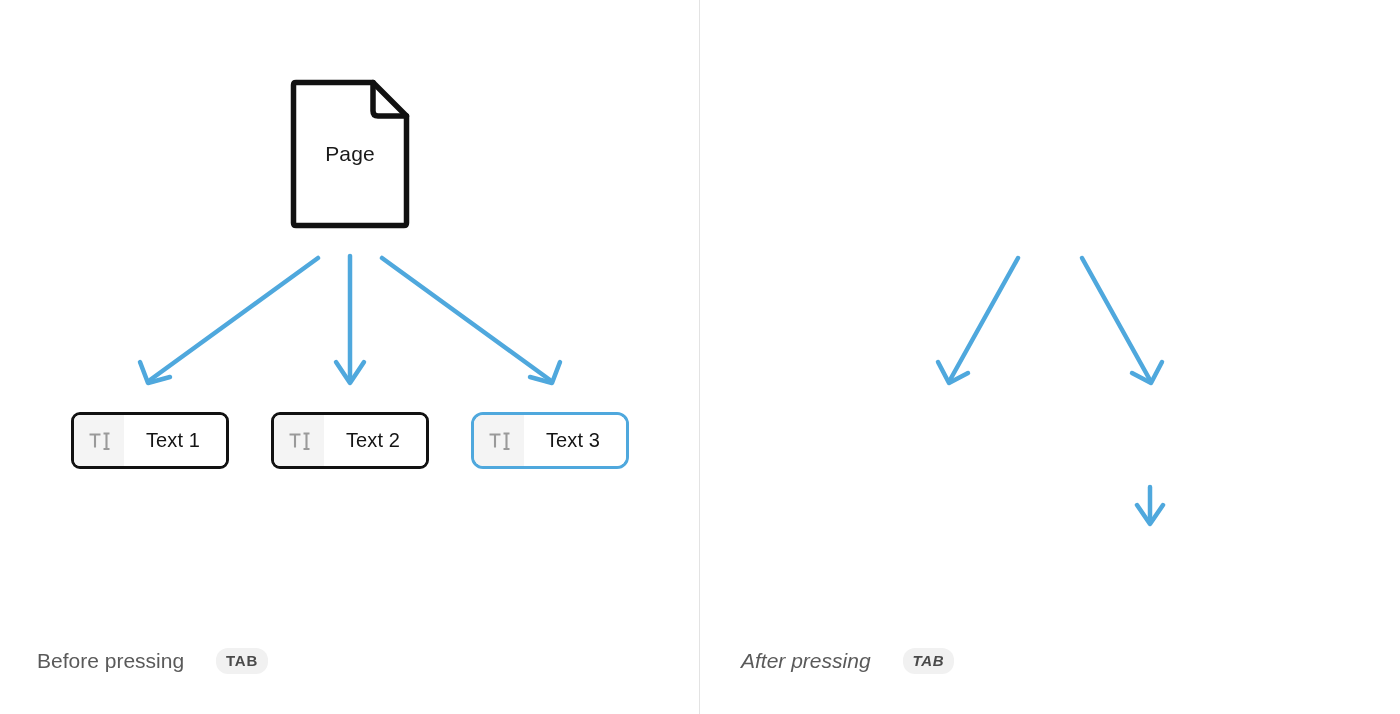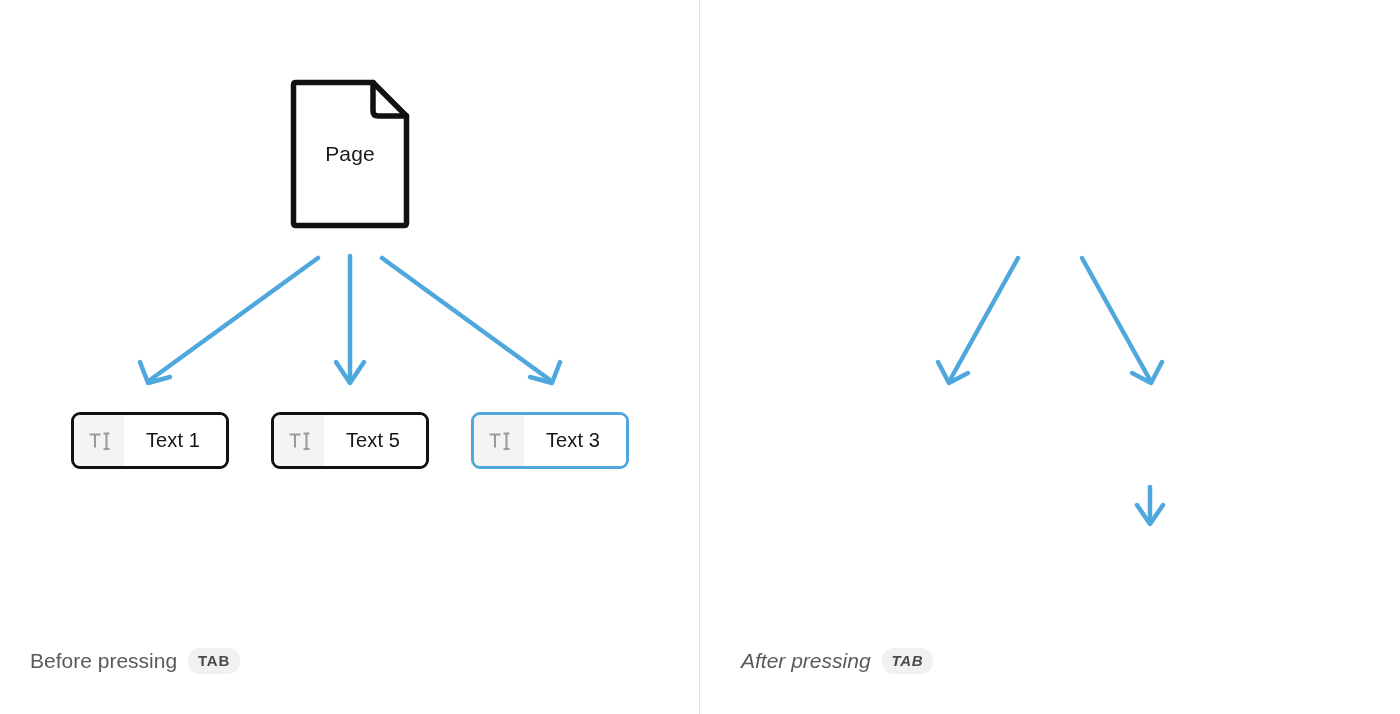--- a/index.html
+++ b/index.html
@@ -70,20 +70,21 @@
     box-sizing: border-box;
     border: 3.5px solid #111111;
     border-radius: 9px;
     background: #ffffff;
     display: flex;
     align-items: stretch;
     overflow: hidden;
   }
   .text-node.selected {
     border-color: #4fa8dd;
+    border-radius: 12px;
   }
   .text-node .icon-cell {
     width: 50px;
     flex: 0 0 50px;
     background: #f4f4f4;
     display: flex;
     align-items: center;
     justify-content: center;
   }
   .text-node .icon-cell svg { display: block; }
@@ -122,20 +123,21 @@
   .caption .kbd {
     display: inline-block;
     background: #f1f1f1;
     color: #4a4a4a;
     border-radius: 12px;
     padding: 5px 10px 6px 10px;
     font-size: 15px;
     font-weight: bold;
     letter-spacing: 0.7px;
     line-height: 1;
+    margin-left: 21px;
   }
 </style>
 </head>
 <body>
 
 <div class="stage">
 
   <div class="divider"></div>
 
   <div class="panel panel-before">
@@ -183,39 +185,39 @@
         <svg width="26" height="26" viewBox="0 0 26 26">
           <g stroke="#9a9a9a" stroke-width="2.1" fill="none" stroke-linecap="butt">
             <path d="M3.5,6.5 L14.5,6.5"></path>
             <path d="M9,6.5 L9,19.5"></path>
             <path d="M17.5,5.5 L23.5,5.5"></path>
             <path d="M20.5,5.5 L20.5,21"></path>
             <path d="M17.5,21 L23.5,21"></path>
           </g>
         </svg>
       </div>
-      <div class="node-label">Text 5</div>
+      <div class="node-label">Text 2</div>
     </div>
 
     <div class="text-node selected" style="left:471px; top:412px;">
       <div class="icon-cell">
         <svg width="26" height="26" viewBox="0 0 26 26">
           <g stroke="#9a9a9a" stroke-width="2.1" fill="none" stroke-linecap="butt">
             <path d="M3.5,6.5 L14.5,6.5"></path>
             <path d="M9,6.5 L9,19.5"></path>
             <path d="M17.5,5.5 L23.5,5.5"></path>
             <path d="M20.5,5.5 L20.5,21"></path>
             <path d="M17.5,21 L23.5,21"></path>
           </g>
         </svg>
       </div>
       <div class="node-label">Text 3</div>
     </div>
 
-    <div class="caption" style="left:30px;">
+    <div class="caption" style="left:37px;">
       <span>Before pressing</span>
       <span class="kbd">TAB</span>
     </div>
   </div>
 
   <div class="panel panel-after">
 
     <svg class="arrows" viewBox="0 0 700 714" width="700" height="714">
       <g fill="none" stroke="#4fa8dd" stroke-width="4.5" stroke-linecap="round" stroke-linejoin="round">
 

